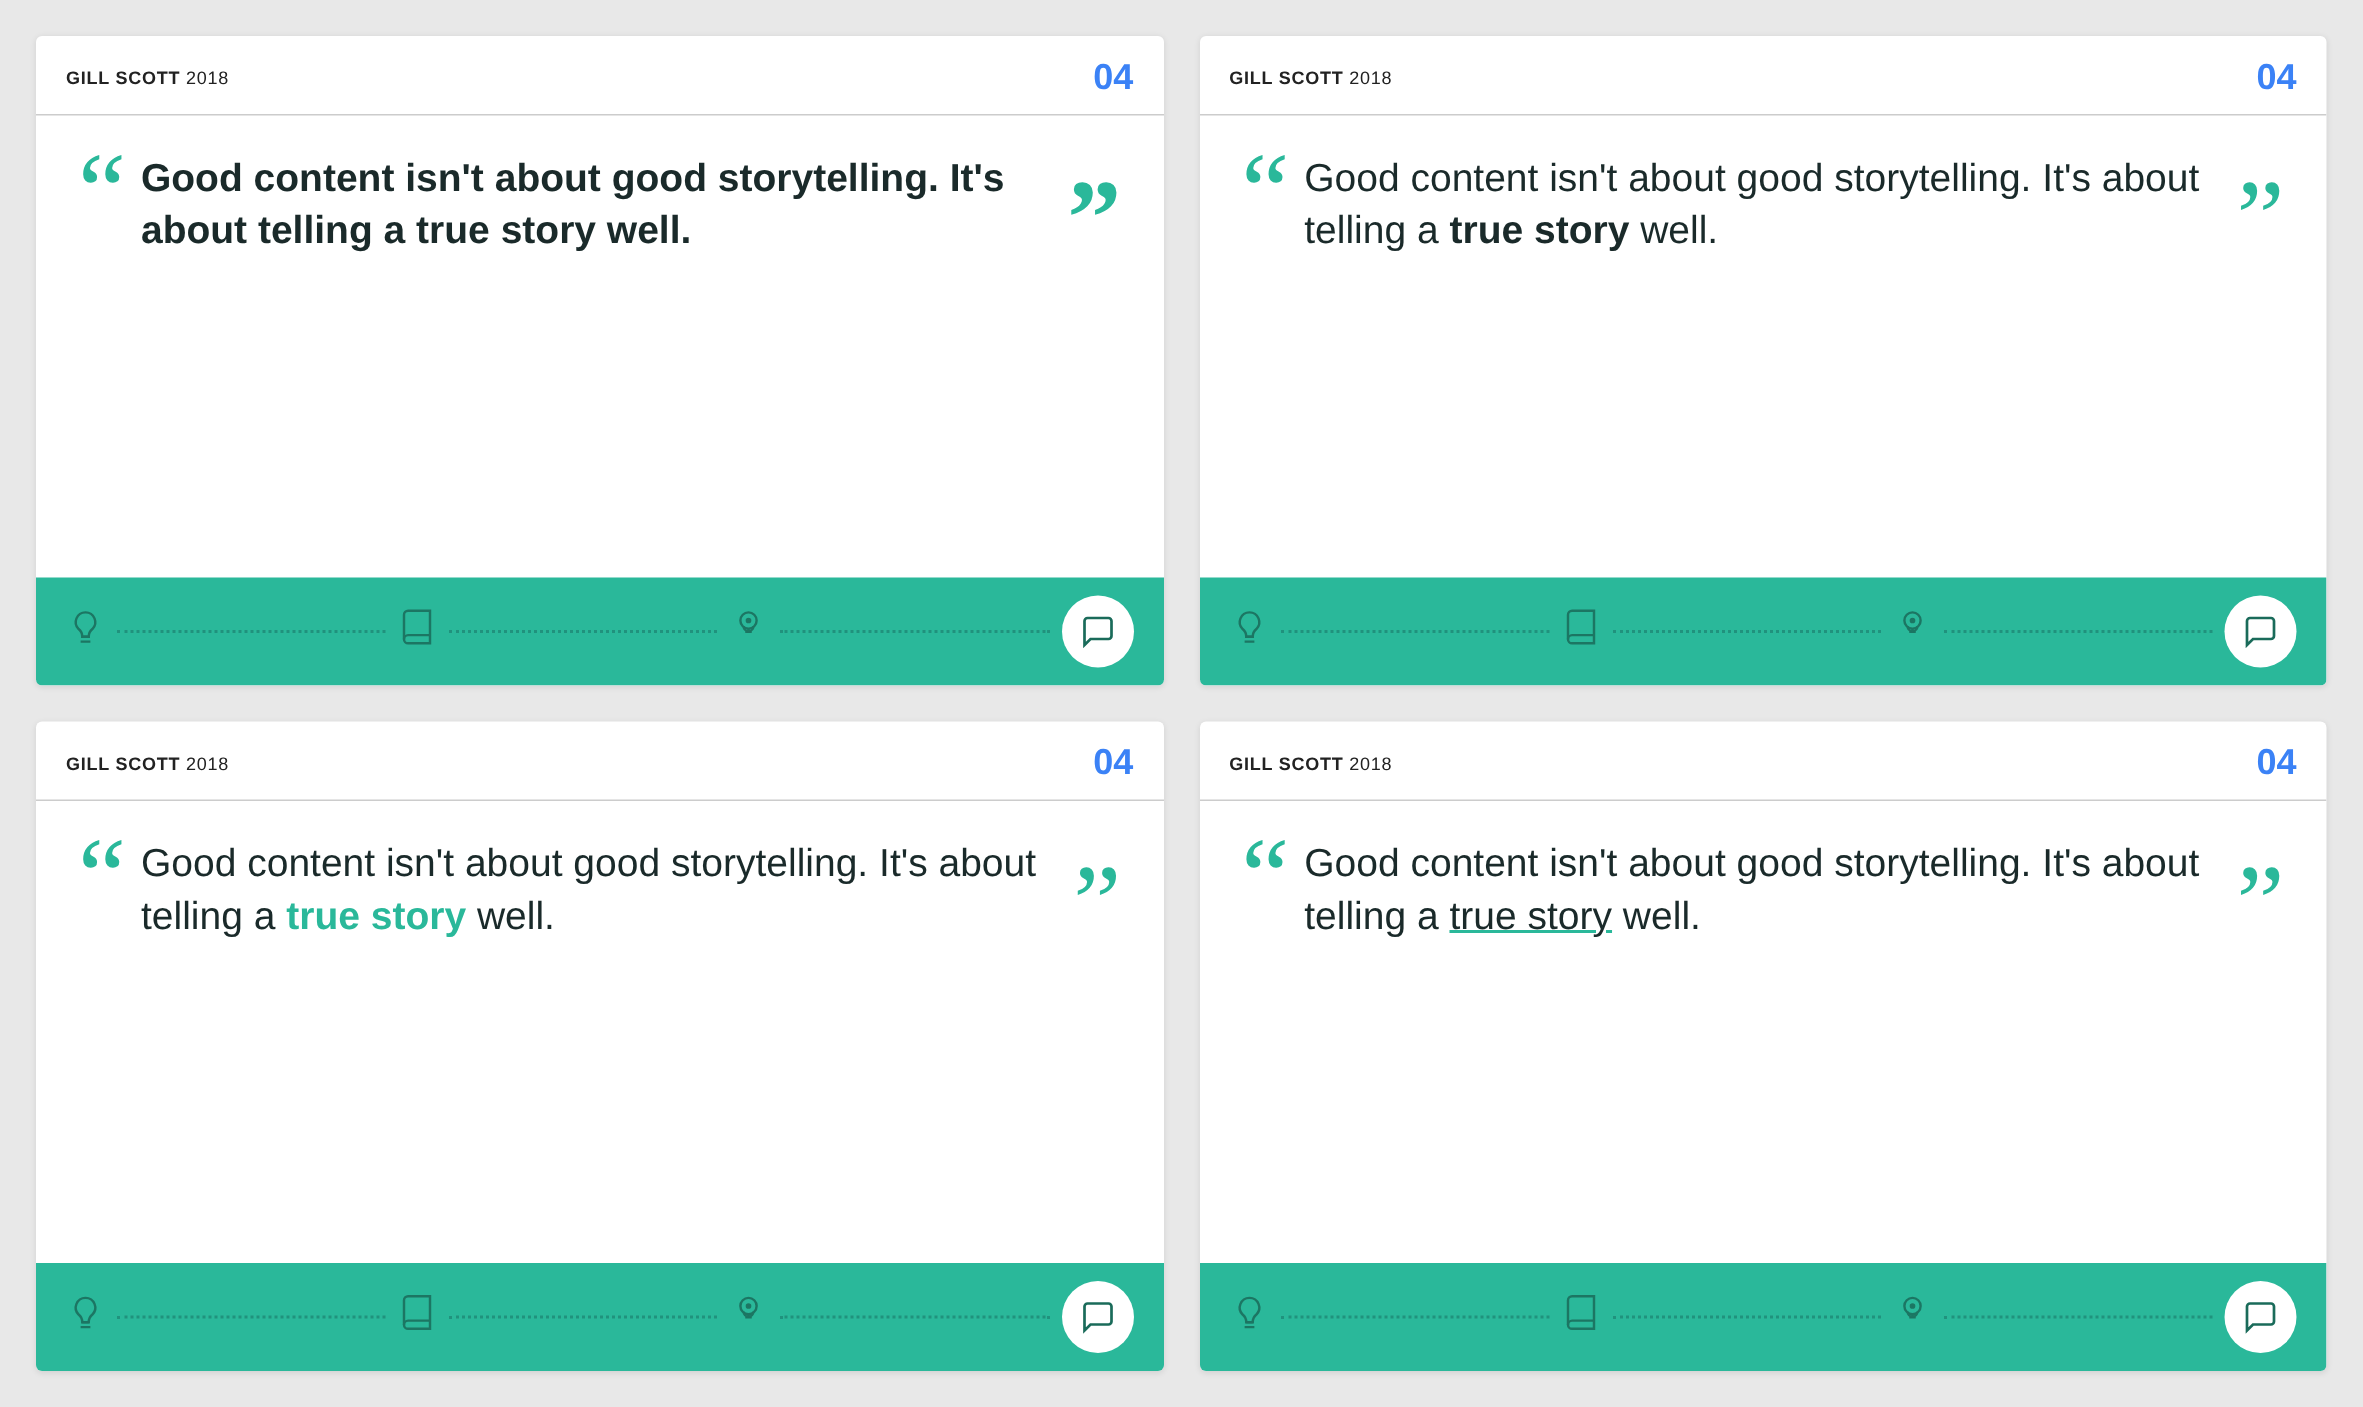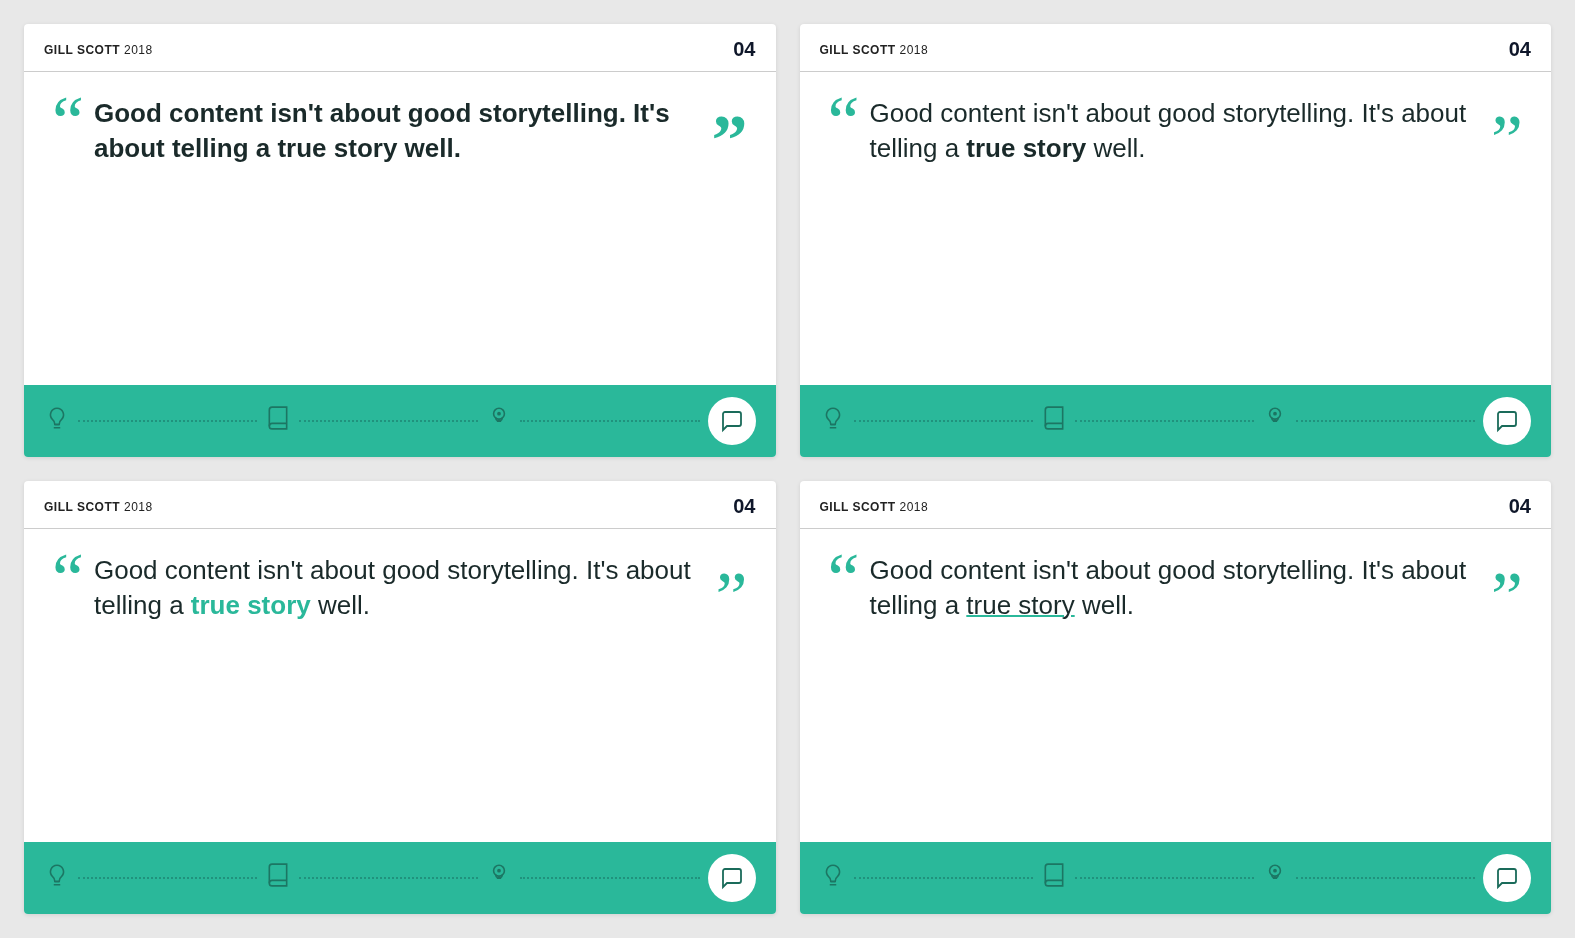--- a/index.html
+++ b/index.html
@@ -34,23 +34,23 @@
       font-size: 12px;
       font-weight: 400;
       color: #222;
       letter-spacing: 0.5px;
       text-transform: uppercase;
     }
     .slide-brand strong {
       font-weight: 700;
     }
     .slide-number {
-      font-size: 20px;
-      font-weight: 700;
-      color: #0f172a;
+      font-size: 24px;
+      font-weight: 700;
+      color: #3b82f6;
     }
     .slide-body {
       flex: 1;
       padding: 24px 28px 20px 28px;
       display: flex;
       align-items: flex-start;
       position: relative;
     }
     .open-quote {
       font-size: 72px;

